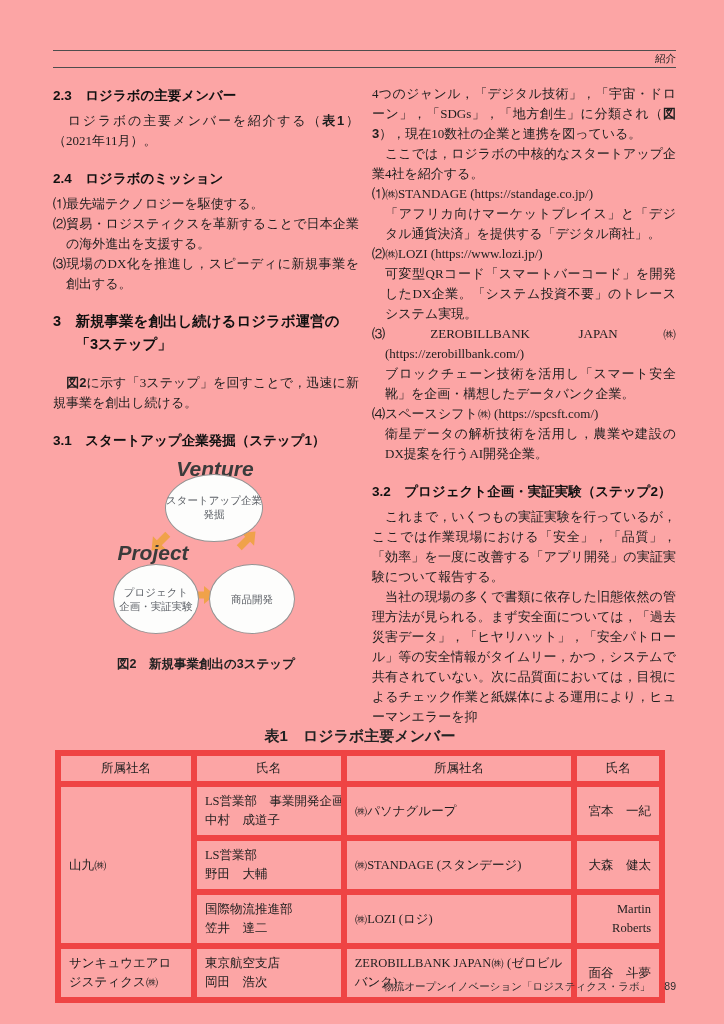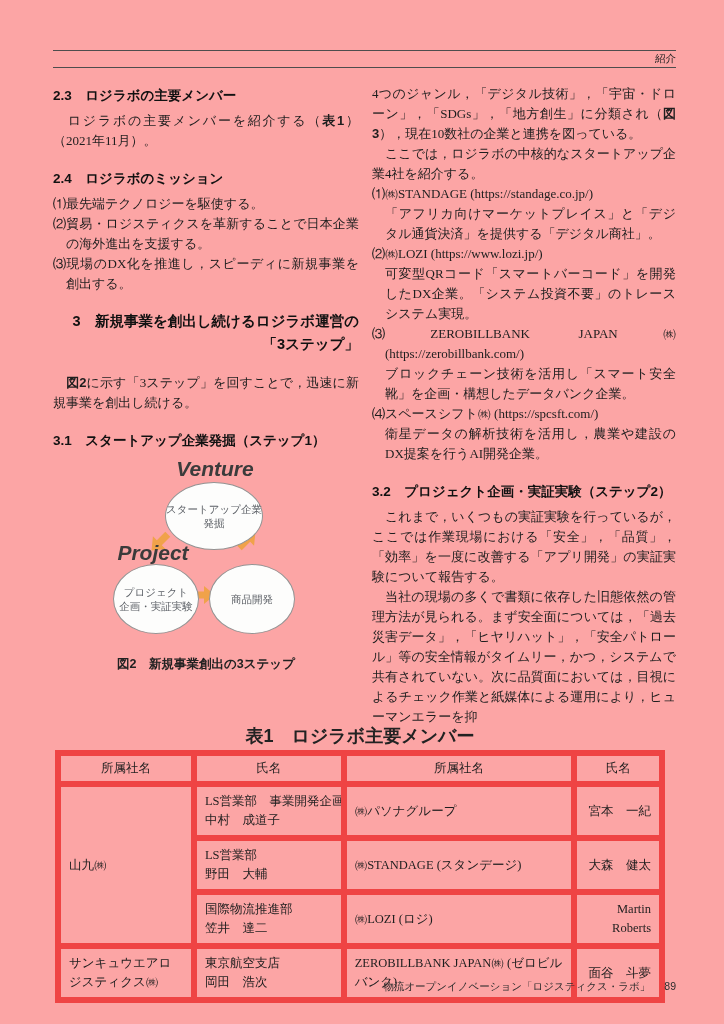--- a/index.html
+++ b/index.html
@@ -28,21 +28,21 @@
   p{margin:0;}
   .sec{
     font-family:"Liberation Sans","DejaVu Sans",sans-serif;
     font-weight:bold;font-size:13.5px;line-height:20px;
     margin:18px 0 5px 0;color:#111;text-align:left;
   }
   .sec-first{margin-top:2px;}
   .sec-big{
     font-family:"Liberation Sans","DejaVu Sans",sans-serif;
     font-weight:bold;font-size:14.5px;line-height:23px;color:#111;
-    margin:16px 0 0 0;text-align:right;
+    margin:16px 0 0 0;text-align:left;
     padding-left:1.55em;text-indent:-1.55em;
   }
   .mt-para{margin-top:17px;}
   .bold-gothic{
     font-family:"Liberation Sans","DejaVu Sans",sans-serif;
     font-weight:bold;
   }
   .hang{padding-left:1em;text-indent:-1em;}
   .c-desc{margin-left:1em;}
   
@@ -59,34 +59,34 @@
   .dg-product{left:118px;width:160px;top:86px;}
   .dg-ellipse{
     position:absolute;
     border:1.5px solid #939393;border-radius:50%;
     background:#fdfdfc;
     display:flex;align-items:center;justify-content:center;
     font-family:"Liberation Sans","DejaVu Sans",sans-serif;
     font-size:10.5px;line-height:14px;color:#5c6066;
     text-align:center;white-space:pre-line;
   }
-  .dg-ev{left:112px;top:26px;width:96px;height:66px;}
+  .dg-ev{left:112px;top:18px;width:96px;height:66px;font-family:Liberation Mono, monospace;}
   .dg-ep{left:60px;top:108px;width:84px;height:68px;}
   .dg-epr{left:156px;top:108px;width:84px;height:68px;}
   .dg-arrows{position:absolute;left:0;top:0;width:306px;height:198px;}
   .fig-caption{
     font-family:"Liberation Sans","DejaVu Sans",sans-serif;
     font-weight:bold;font-size:12.5px;line-height:16px;color:#222;
     text-align:center;margin-top:2px;
   }
   
   .tbl-wrap{position:absolute;left:55px;top:728px;width:610px;}
   .tbl-caption{
     font-family:"Liberation Sans","DejaVu Sans",sans-serif;
-    font-weight:bold;font-size:18px;line-height:16px;color:#222;
+    font-weight:bold;font-size:15px;line-height:16px;color:#222;
     text-align:center;margin:0 0 6px 0;
   }
   table.members{
     width:100%;border-collapse:collapse;table-layout:fixed;
     font-size:12.5px;line-height:19px;color:#1e1e1e;
   }
   table.members th,table.members td{
     border:6px solid #ef4444;padding:2px 8px;vertical-align:middle;
     overflow:hidden;
   }

